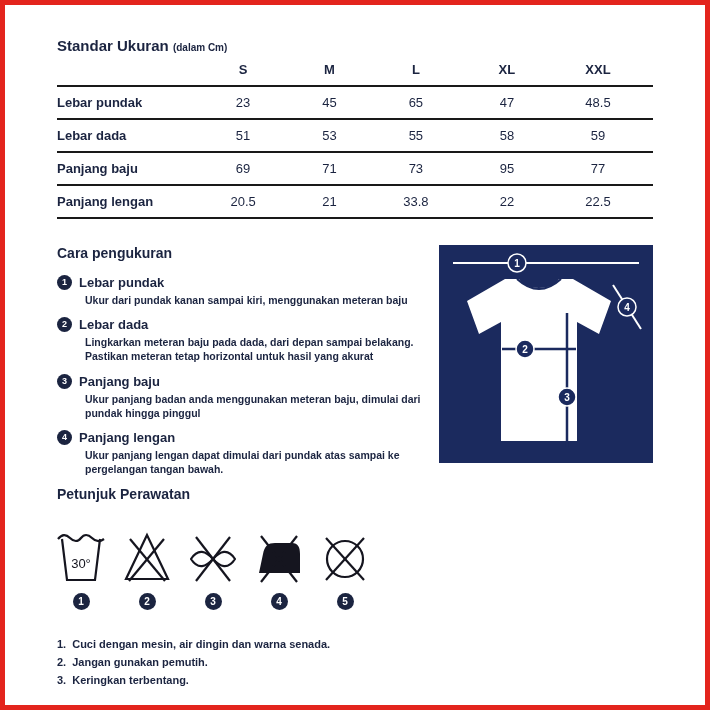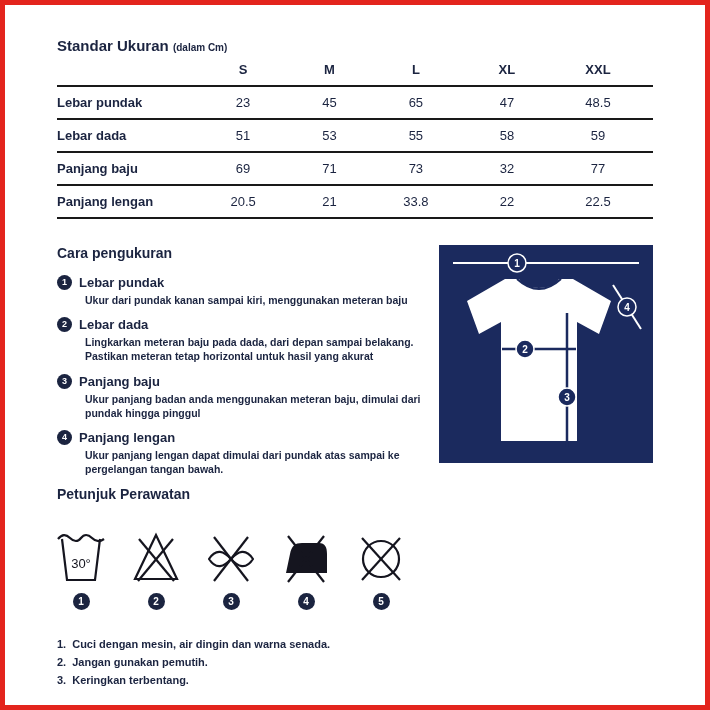--- a/index.html
+++ b/index.html
@@ -35,21 +35,21 @@
     background: #1b2440; color: #ffffff;
     font-size: 9px; font-weight: 700;
     display: inline-flex; align-items: center; justify-content: center;
     flex: none; line-height: 1;
   }
   .m-desc { font-size: 10.5px; line-height: 1.35; margin: 0; font-weight: 600; padding-left: 28px; }
   .tshirt-box { width: 214px; height: 218px; background: #1b2a5e; flex: none; }
 
   
   .care-section { }
-  .care-icons { display: flex; gap: 27px; margin-top: 26px; }
+  .care-icons { display: flex; gap: 18px; margin-top: 26px; }
   .care-icon { width: 48px; display: flex; flex-direction: column; align-items: center; }
   .care-badge { width: 17px; height: 17px; font-size: 10px; margin-top: 9px; }
   .care-list { margin: 28px 0 0; padding: 0; list-style: none; }
   .care-list li { font-size: 11px; font-weight: 700; margin-bottom: 6px; display: flex; gap: 6px; }
 </style>
 </head>
 <body>
 
 <div class="page">
 
@@ -84,21 +84,21 @@
           <td>53</td>
           <td>55</td>
           <td>58</td>
           <td>59</td>
         </tr>
         <tr>
           <td class="row-label">Panjang baju</td>
           <td>69</td>
           <td>71</td>
           <td>73</td>
-          <td>32</td>
+          <td>95</td>
           <td>77</td>
         </tr>
         <tr>
           <td class="row-label">Panjang lengan</td>
           <td>20.5</td>
           <td>21</td>
           <td>33.8</td>
           <td>22</td>
           <td>22.5</td>
         </tr>

